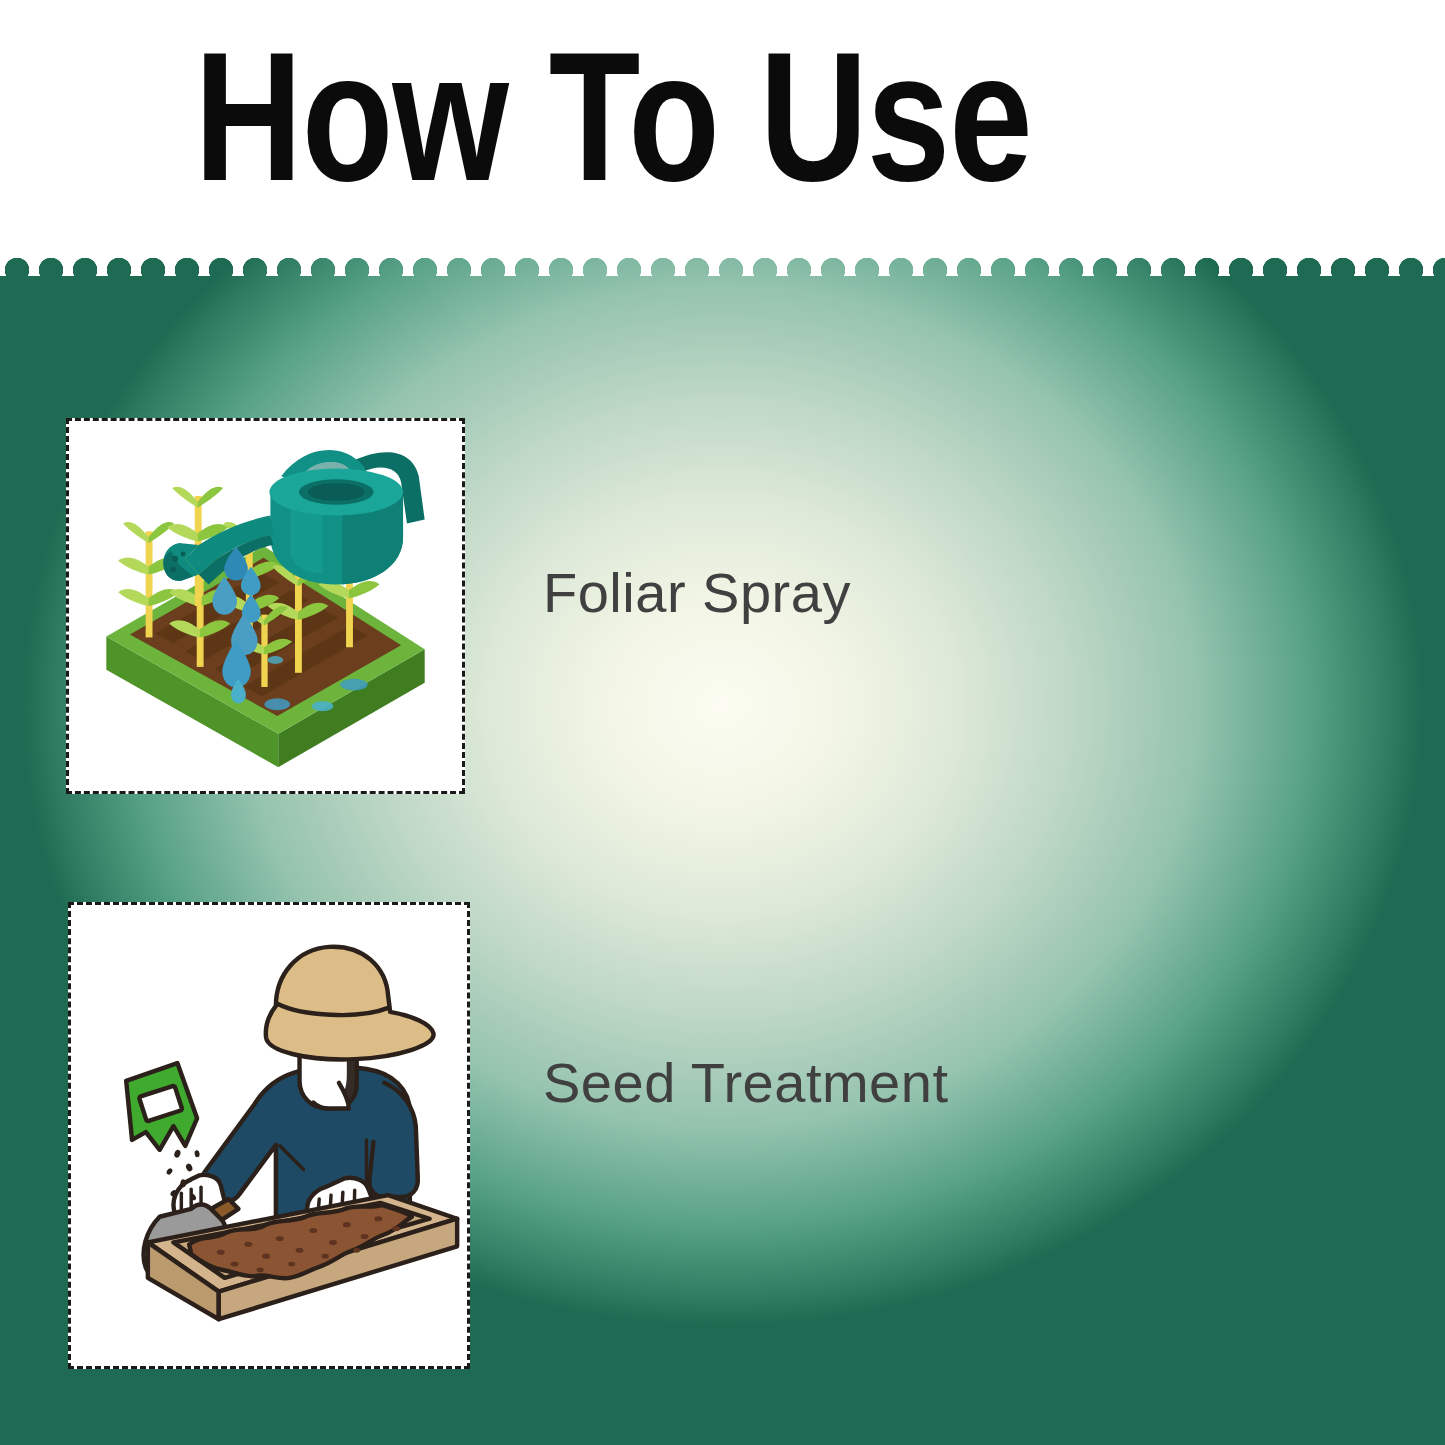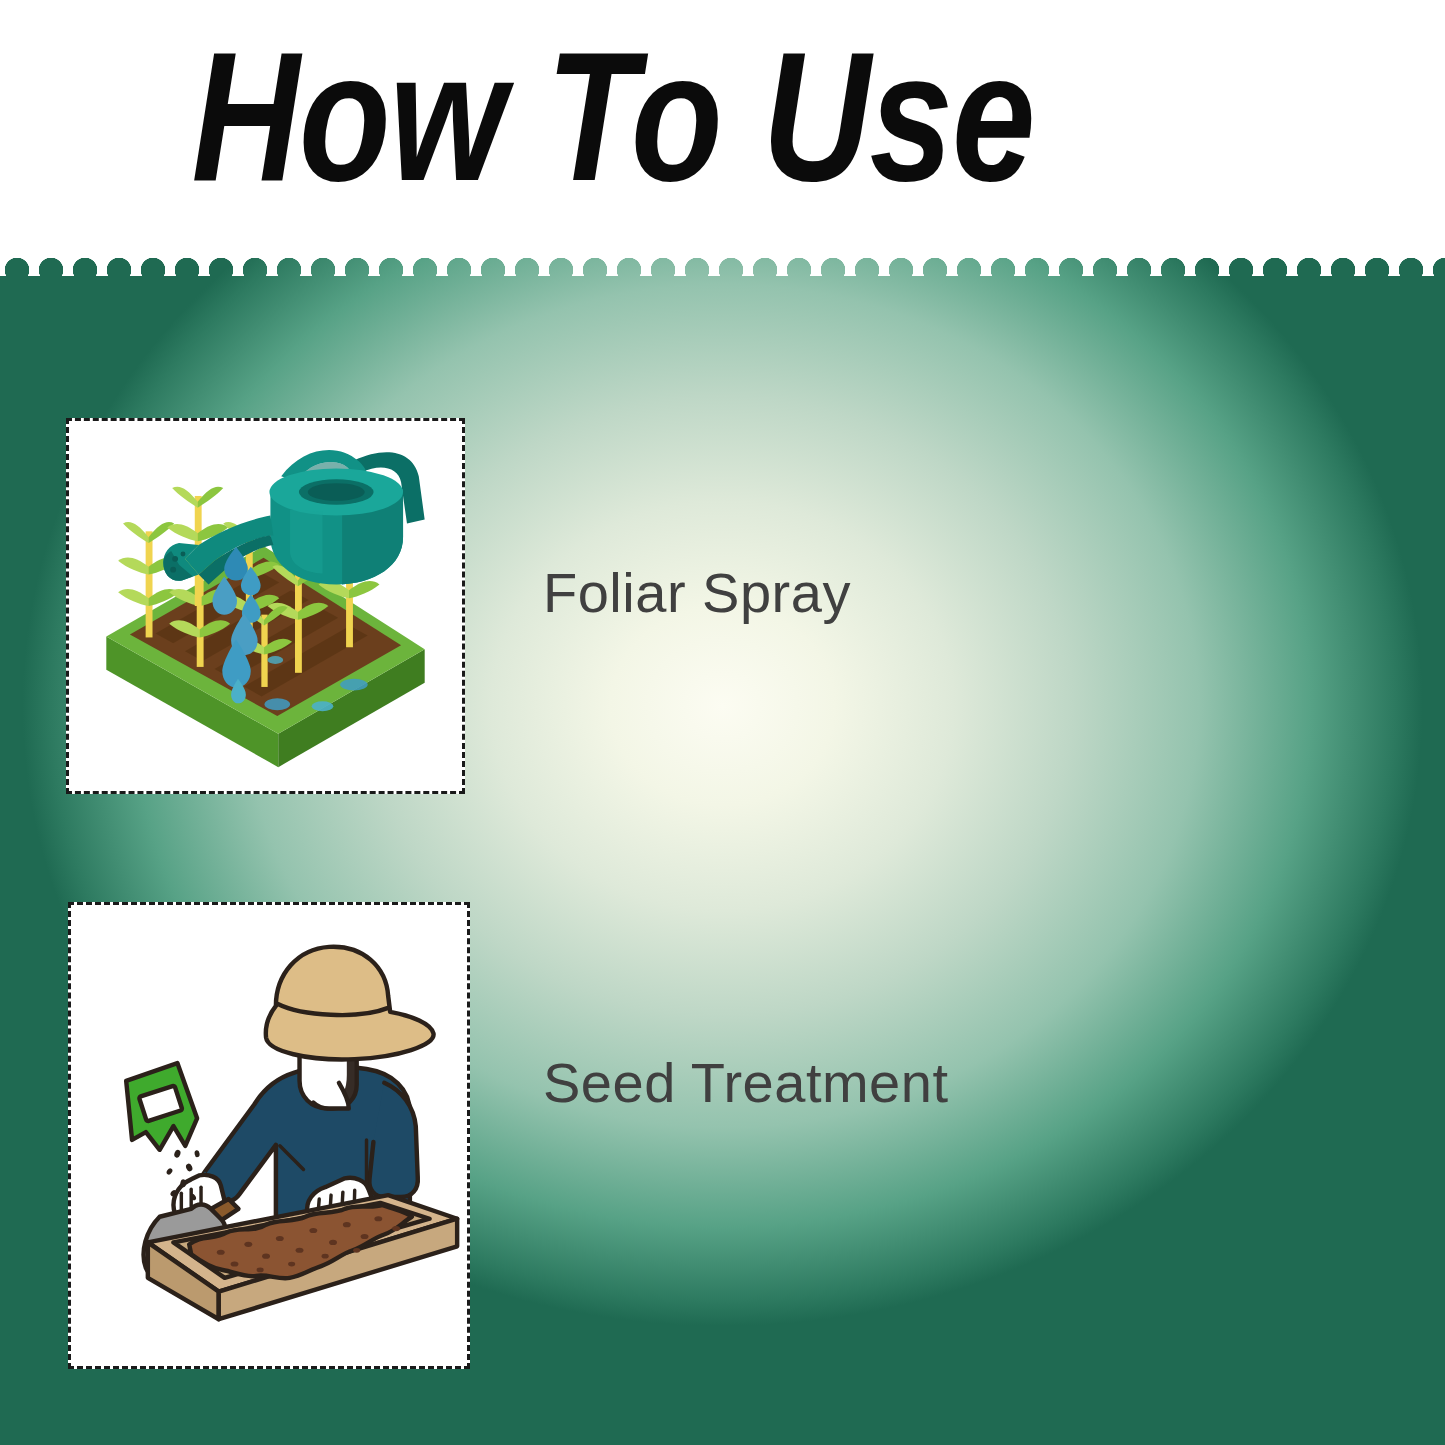--- a/index.html
+++ b/index.html
@@ -22,21 +22,20 @@
   .header {
     position: absolute;
     left: 0; top: 0;
     width: 1226px;
     height: 255px;
     background: #ffffff;
     display: flex;
     align-items: center;
     justify-content: center;
     z-index: 5;
-    font-style: italic;
   }
   .page-title {
     font-family: "Liberation Sans", sans-serif;
     font-weight: 700;
     font-size: 150px;
     line-height: 1;
     letter-spacing: -1px;
     color: #0b0b0b;
     margin: 0;
     padding: 0 0 18px 0;

